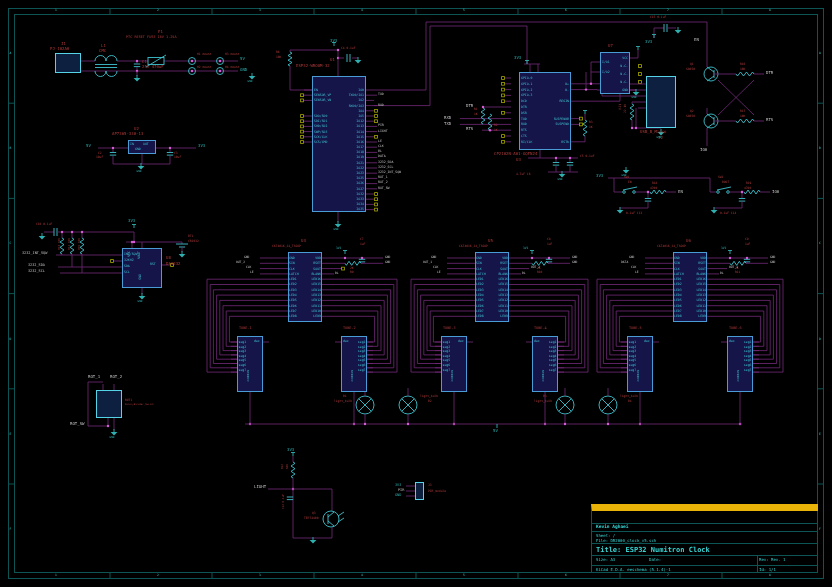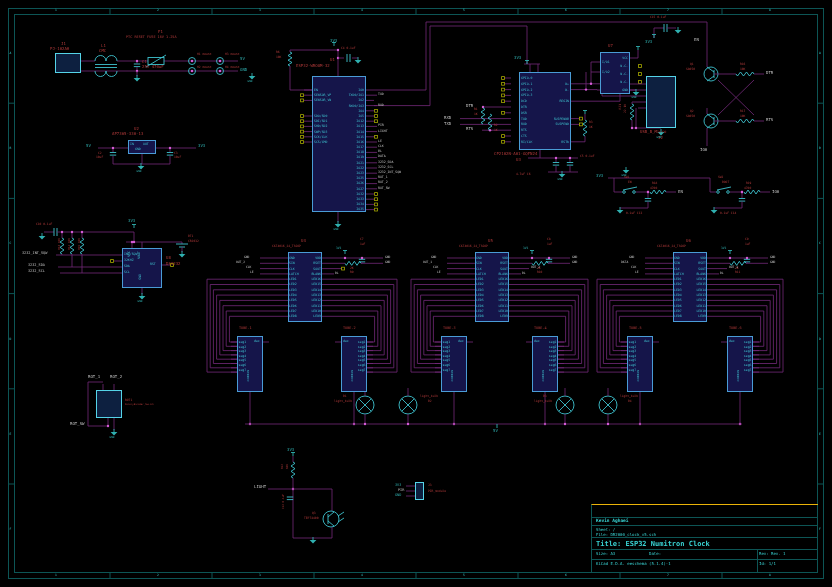--- a/index.html
+++ b/index.html
@@ -21,21 +21,21 @@
   .netcol{color:#c4c4c4;}
   svg .w{stroke:#74297a;stroke-width:0.8;fill:none;}
   svg .cy{stroke:#3ec3cf;stroke-width:0.9;fill:none;}
   svg .pw{stroke:#2fb0b0;stroke-width:0.9;fill:none;}
   svg .pwf{fill:#2fb0b0;stroke:none;}
   svg .jd{fill:#d95fd9;stroke:none;}
   svg .ncq{fill:none;stroke:#a8aa00;stroke-width:0.8;}
   svg .nf{fill:none;}
   svg .fr{stroke:#0d5555;stroke-width:1;fill:none;}
   .frb{position:absolute;border:1px solid #0d5555;box-sizing:border-box;}
-  .tb{position:absolute;border-left:1px solid #0d5555;border-top:1px solid #eab308;box-sizing:border-box;color:#39d4d4;}
+  .tb{position:absolute;border-left:1px solid #0d5555;border-top:7px solid #eab308;box-sizing:border-box;color:#39d4d4;}
   .tbrow{position:absolute;border-bottom:1px solid #0d5555;left:0;right:0;box-sizing:border-box;}
   .tbl{color:#39d4d4;}
 </style>
 </head>
 <body>
 
 <div id="canvas">
 <svg id="wires" width="832" height="587">
       <line x1="110" y1="8" x2="110" y2="14" class="fr"></line>
       <line x1="110" y1="573" x2="110" y2="579" class="fr"></line>

